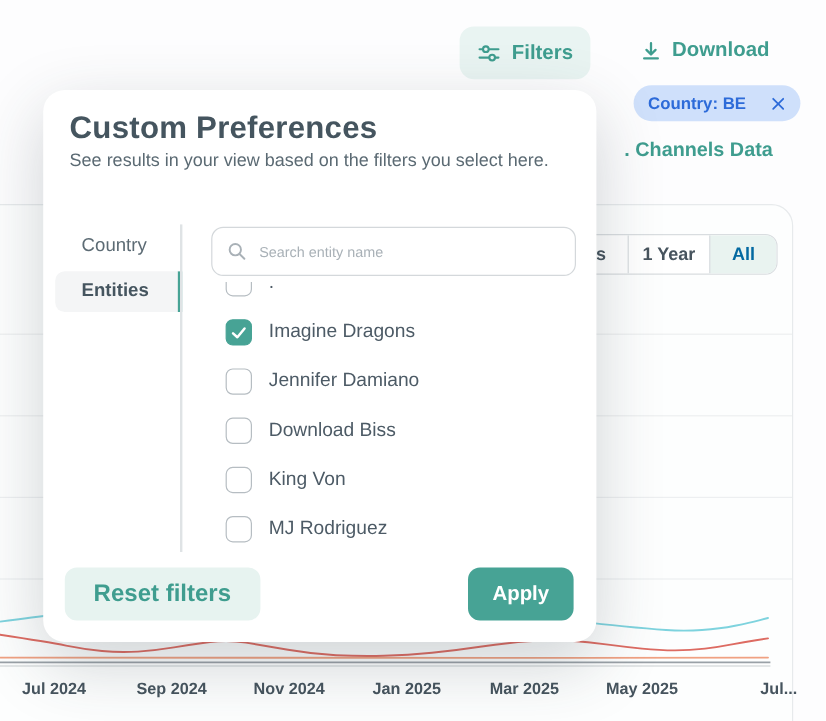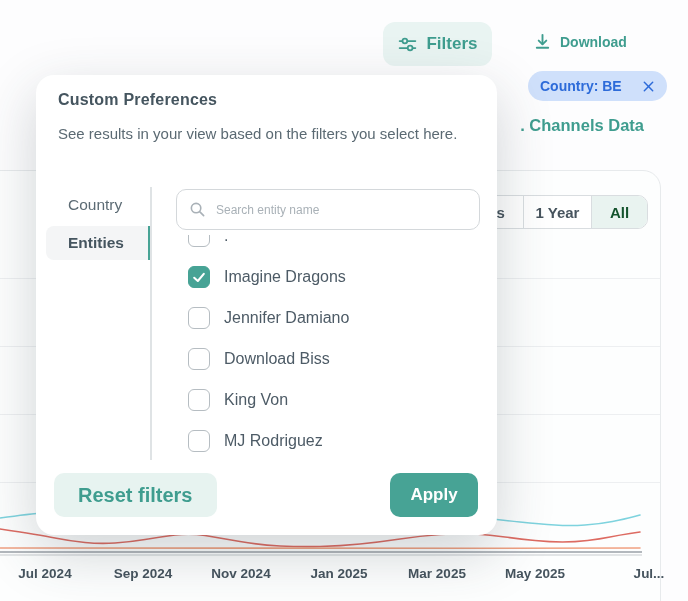--- a/index.html
+++ b/index.html
@@ -12,47 +12,47 @@
     background:#fdfefe;border:1px solid #e7eaec;border-radius:18px;z-index:1;}
   .gridline{position:absolute;left:0;right:0;height:1px;background:#edeff1;}
 
   
   .seg{position:absolute;left:420px;top:195px;height:32px;display:flex;z-index:3;
     background:#ffffff;border:1px solid #d9dde0;border-radius:10px;overflow:hidden;}
   .seg-opt{display:flex;align-items:center;justify-content:center;
     font-size:15px;font-weight:600;color:#47545e;cursor:pointer;}
   .seg-opt + .seg-opt{border-left:1px solid #d9dde0;}
   .seg-opt.w1{width:102px}.seg-opt.w2{width:67px}.seg-opt.w3{width:55px}
-  .seg-opt.selected{background:#e9f3f0;color:#14532d;font-weight:700;}
+  .seg-opt.selected{background:#e9f3f0;color:#0369a1;font-weight:700;}
 
   
   .chart-svg{position:absolute;left:0;top:0;z-index:2;pointer-events:none;}
   .xlabels{position:absolute;left:0;top:566px;width:688px;height:22px;z-index:2;}
   .xlabel{position:absolute;transform:translateX(-50%);font-size:13.5px;
     font-weight:600;color:#46545e;white-space:nowrap;}
 
   
   .filters-btn{position:absolute;left:383px;top:22px;width:109px;height:44px;z-index:4;
     background:#e9f4f2;border:none;border-radius:12px;display:flex;align-items:center;
     justify-content:center;gap:8px;color:#3f9d8f;font-size:17px;font-weight:700;
     font-family:inherit;cursor:pointer;}
   .download-btn{position:absolute;left:527px;top:31px;z-index:4;display:flex;
-    align-items:center;gap:8px;color:#3f9d8f;font-size:14px;font-weight:700;
+    align-items:center;gap:8px;color:#3f9d8f;font-size:17px;font-weight:700;
     background:none;border:none;font-family:inherit;cursor:pointer;}
   .chip{position:absolute;left:528px;top:71px;height:30px;z-index:4;display:flex;
     align-items:center;gap:20px;padding:0 12px;background:#cfe0fb;border-radius:15px;
     color:#2d6bd9;font-size:14px;font-weight:700;}
   .chip .x{display:flex;cursor:pointer;}
   .subtitle{position:absolute;right:44px;top:116px;z-index:4;color:#3f9d8f;
     font-size:16.5px;font-weight:700;}
 
   
   .modal{position:absolute;left:36px;top:75px;width:461px;height:460px;z-index:10;
     background:#ffffff;border-radius:18px;box-shadow:0 18px 55px rgba(45,60,70,.22);}
-  .modal-title{position:absolute;left:22px;top:16px;font-size:16px;font-weight:700;
+  .modal-title{position:absolute;left:22px;top:16px;font-size:26px;font-weight:700;
     color:#45555f;letter-spacing:.2px;}
   .modal-desc{position:absolute;left:22px;top:48px;width:410px;font-size:15px;
     line-height:1.4;color:#5b6a73;}
   .tab{position:absolute;left:10px;width:106px;height:34px;display:flex;
     align-items:center;padding-left:22px;box-sizing:border-box;font-size:15.5px;
     color:#5c6b74;cursor:pointer;}
   .tab.selected{background:#f4f5f6;border-radius:8px 0 0 8px;font-weight:700;
     color:#45555f;border-right:4px solid #47a395;}
   .vdivider{position:absolute;left:114px;top:112px;width:2px;height:273px;
     background:#dfe3e5;}

